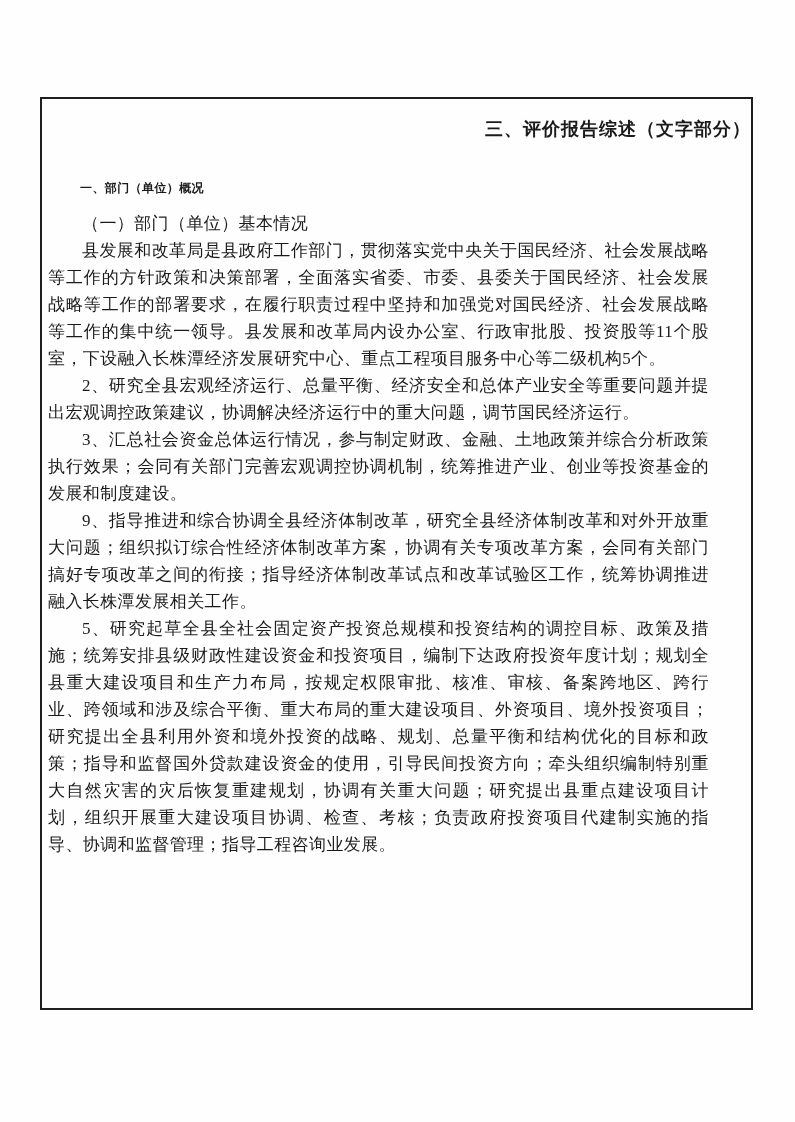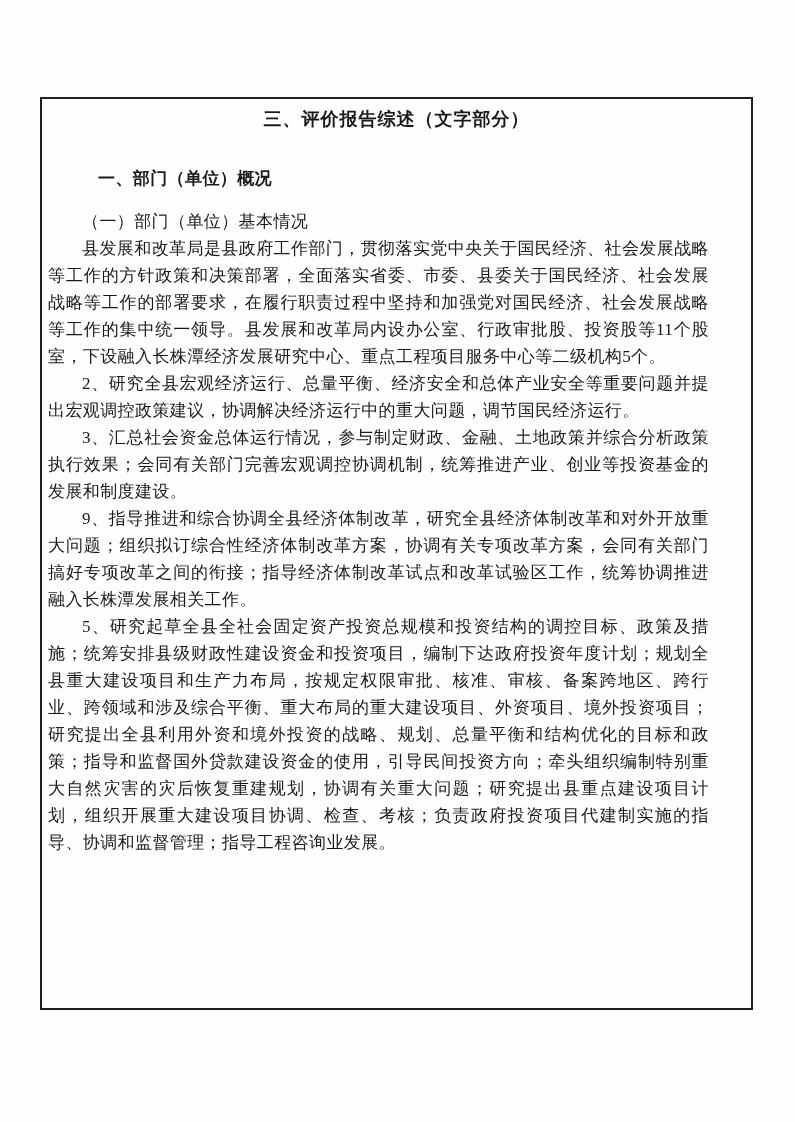--- a/index.html
+++ b/index.html
@@ -24,39 +24,39 @@
     position: absolute;
     left: 40px;
     top: 97px;
     width: 713px;
     height: 913px;
     border: 2px solid #1f1f1f;
     box-sizing: border-box;
     background: #fefefe;
   }
   .doc-title {
-    text-align: center;
+    text-align: right;
     font-size: 18px;
     font-weight: bold;
     letter-spacing: 1px;
-    margin: 8px 0 34px 0;
+    margin: 18px 0 34px 0;
     line-height: 24px;
   }
   .doc-body {
     padding: 0 42px 0 6px;
     font-size: 17px;
     line-height: 27px;
     text-align: justify;
     letter-spacing: 0.4px;
   }
   .doc-body .section-heading {
     font-weight: bold;
     text-indent: 2em;
-    margin: 16px;
-    font-size: 17px;
+    margin: 8px;
+    font-size: 12px;
     line-height: 27px;
   }
   .doc-body p {
     margin: 0;
     text-indent: 2em;
   }
 </style>
 </head>
 <body>
 

